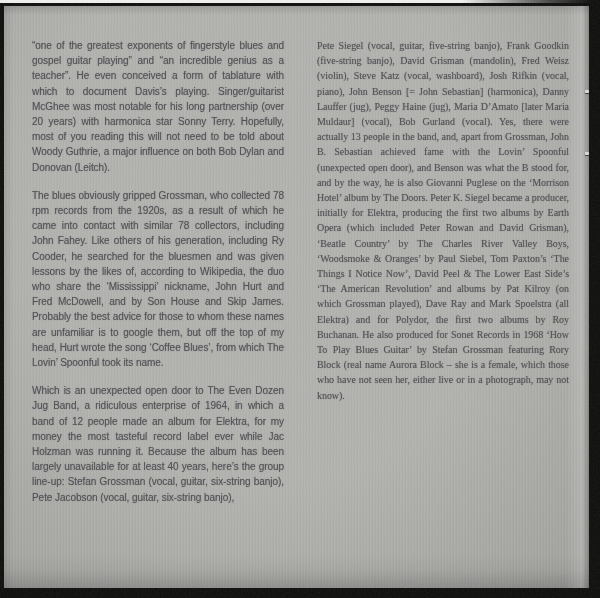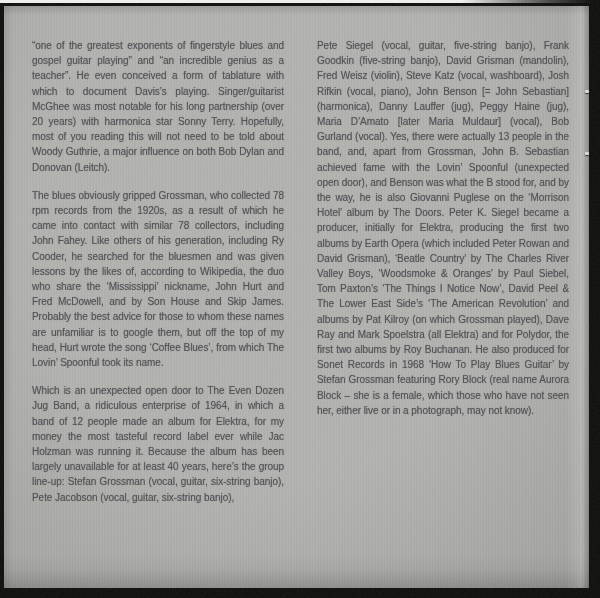--- a/index.html
+++ b/index.html
@@ -53,21 +53,21 @@
     top: 32px;
     width: 252px;
     text-align: justify;
     font-size: 10px;
     line-height: 15.2px;
     letter-spacing: -0.05px;
     color: var(--ink, #4f4f54);
     text-shadow: 0 0 1px rgba(79,79,84,0.55);
   }
   #col-left  { left: 28px; }
-  #col-right { left: 313px; }
+  #col-right { left: 313px; font-family: Liberation Serif, serif; }
   .col p { margin: 0 0 13px 0; }
   .noise {
     position: absolute; left: 0; top: 0;
     pointer-events: none;
     opacity: 0.55;
     z-index: 6;
   }
   .speck {
     position: absolute;
     width: 4px; height: 3px;

